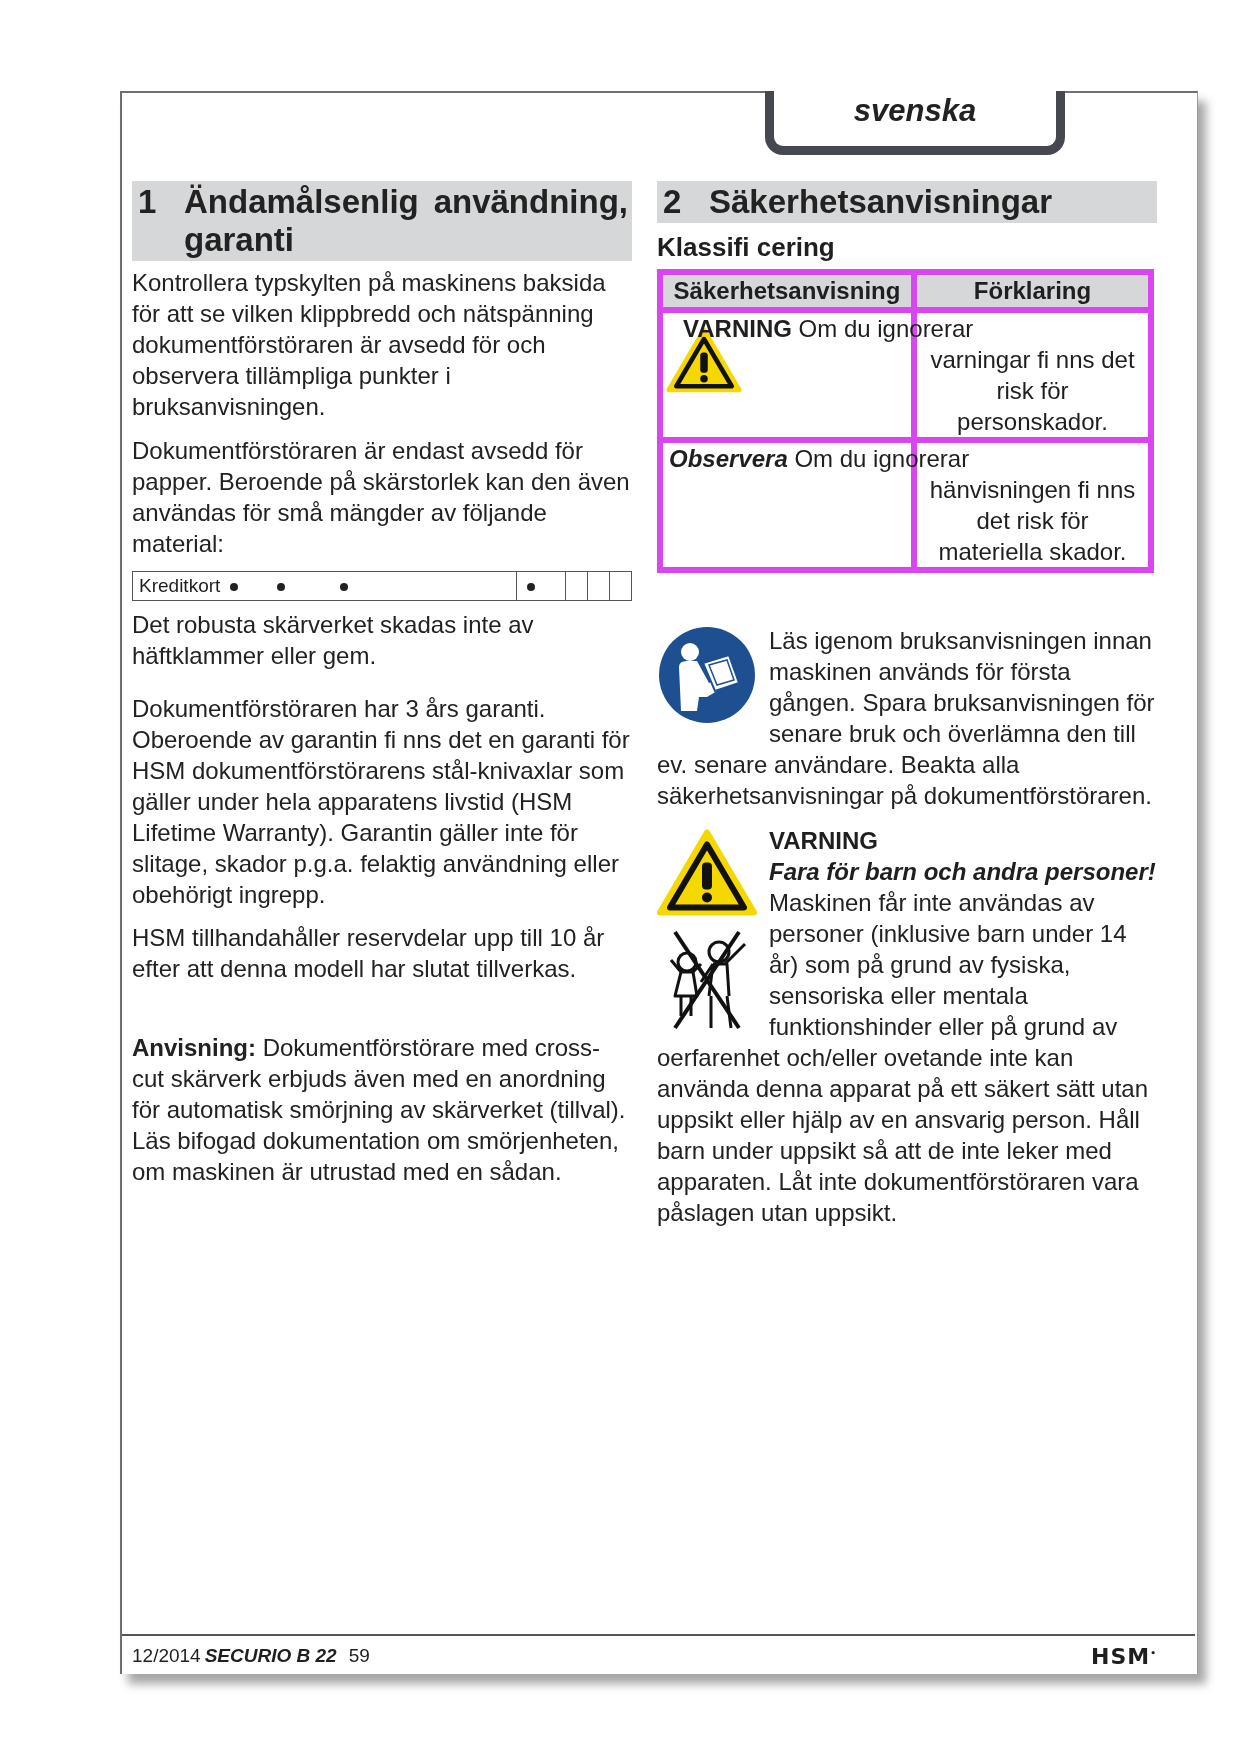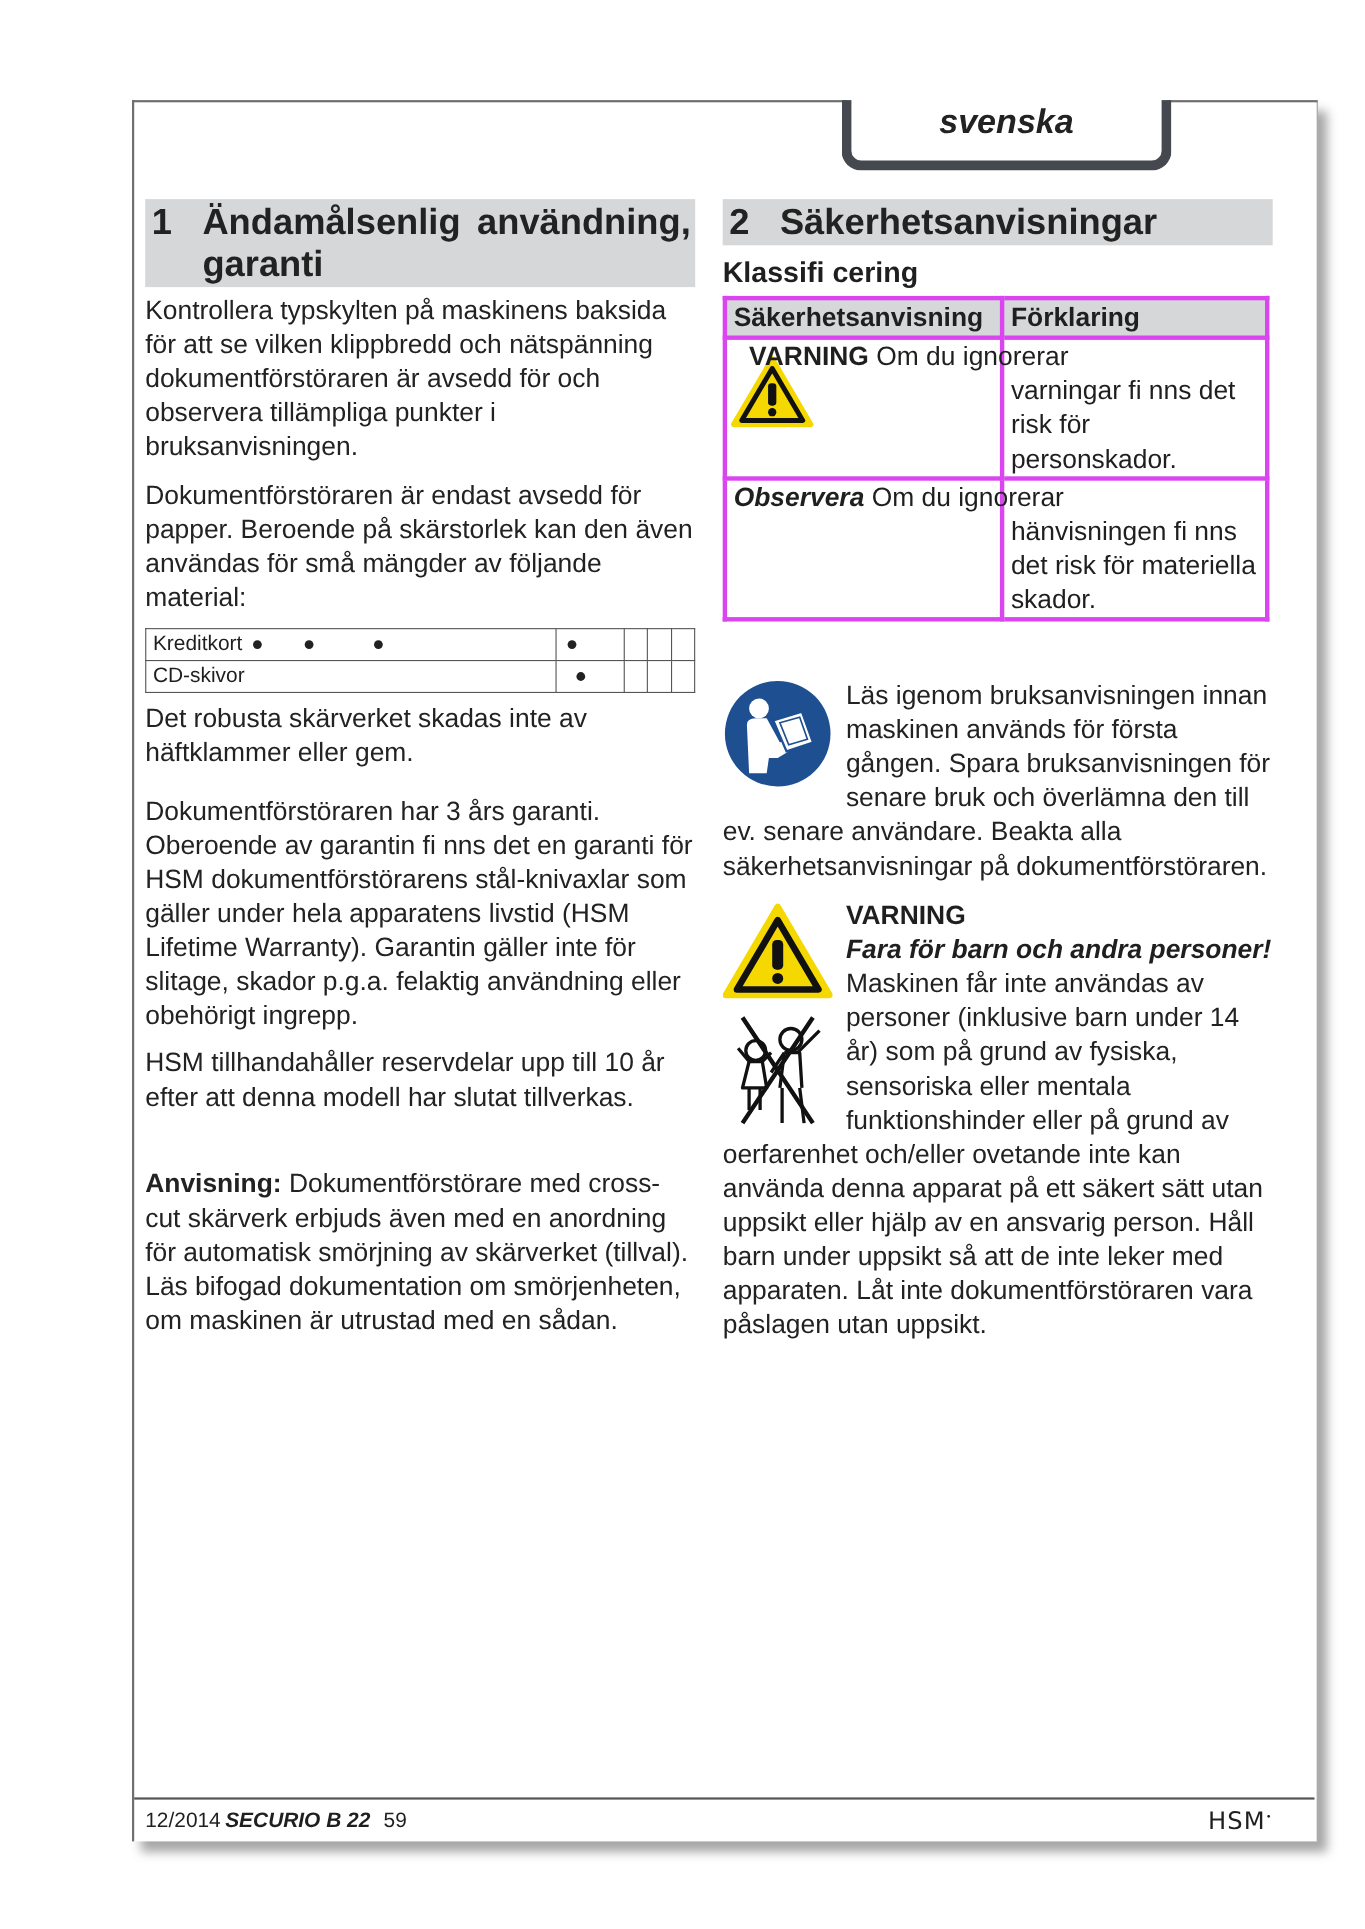--- a/index.html
+++ b/index.html
@@ -36,31 +36,31 @@
   .h1 .txt { flex: 1; }
   .h1-left .txt { text-align: justify; text-align-last: left; }
   .p { font-size: 24px; line-height: 31px; margin: 0; color: #222; }
   .h2 { font-size: 26px; font-weight: bold; margin: 8px 0 6px 0; line-height: 32px; }
   table { border-collapse: collapse; }
   .cut-table { width: 500px; font-size: 19px; margin: 12px 0 8px 0; }
   .cut-table td { border: 1px solid #555; height: 28px; padding: 0 6px; white-space: nowrap; }
   .cut-table tr.head td { background: #d6d7d8; }
   .dot { display: inline-block; width: 8px; height: 8px; border-radius: 50%; background: #222; margin: 0 4px; vertical-align: middle; }
   .safety-table { width: 497px; font-size: 24px; line-height: 31px; }
-  .safety-table th, .safety-table td { border: 4px solid #d946ef; text-align: left; vertical-align: top; padding: 0 6px; }
+  .safety-table th, .safety-table td { border: 6px solid #d946ef; text-align: center; vertical-align: top; padding: 0 6px; }
   .safety-table th { background: #d6d7d8; font-weight: bold; height: 32px; }
   .safety-table td.c1 { width: 236px; position: relative; margin-top: 16px; }
   .warn-sm { position: absolute; left: 3px; top: 14px; }
   .overflow-text { position: absolute; left: 6px; top: 0; white-space: nowrap; z-index: 2; }
   .icon-row { position: relative; }
   .footer-line { position: absolute; left: 0; right: 2px; top: 1541px; border-top: 2px solid #555; }
   .footer { position: absolute; left: 10px; top: 1552px; font-size: 19px; display: flex; align-items: baseline; gap: 4px; }
   .footer .model { font-weight: bold; font-style: italic; }
   .footer .pg { margin-left: 8px; }
-  .hsm-logo { position: absolute; right: 40px; top: 1551px; font-size: 22px; font-weight: 400; letter-spacing: 1px; font-family: "DejaVu Sans", sans-serif; }
+  .hsm-logo { position: absolute; right: 40px; top: 1551px; font-size: 22px; font-weight: 700; letter-spacing: 1px; font-family: "DejaVu Sans", sans-serif; }
 </style>
 </head>
 <body>
 
 <div class="page">
 
   <div class="tab">
     <div class="tab-label">svenska</div>
   </div>
 
@@ -75,27 +75,20 @@
     <table class="cut-table">
       <tbody>
       <tr>
         <td>
           <span>Kreditkort</span>
           <span class="dot"></span>
           <span class="dot" style="margin-left:30px"></span>
           <span class="dot" style="margin-left:46px"></span>
         </td>
         <td><span class="dot"></span></td>
-        <td></td>
-            <td></td>
-            <td></td>
-      </tr>
-      <tr>
-        <td><span>CD-skivor</span></td>
-        <td><span class="dot" style="margin-left:12px"></span></td>
         <td></td>
             <td></td>
             <td></td>
       </tr>
     </tbody>
       </table>
 
     <p class="p">Det robusta skärverket skadas inte av häftklammer eller gem.</p>
     <p class="p" style="margin-top:22px">Dokumentförstöraren har 3 års garanti. Oberoende av garantin fi nns det en garanti för HSM dokumentförstörarens stål-knivaxlar som gäller under hela apparatens livstid (HSM Lifetime Warranty). Garantin gäller inte för slitage, skador p.g.a. felaktig användning eller obehörigt ingrepp.</p>
     <p class="p" style="margin-top:12px">HSM tillhandahåller reservdelar upp till 10 år efter att denna modell har slutat tillverkas.</p>

